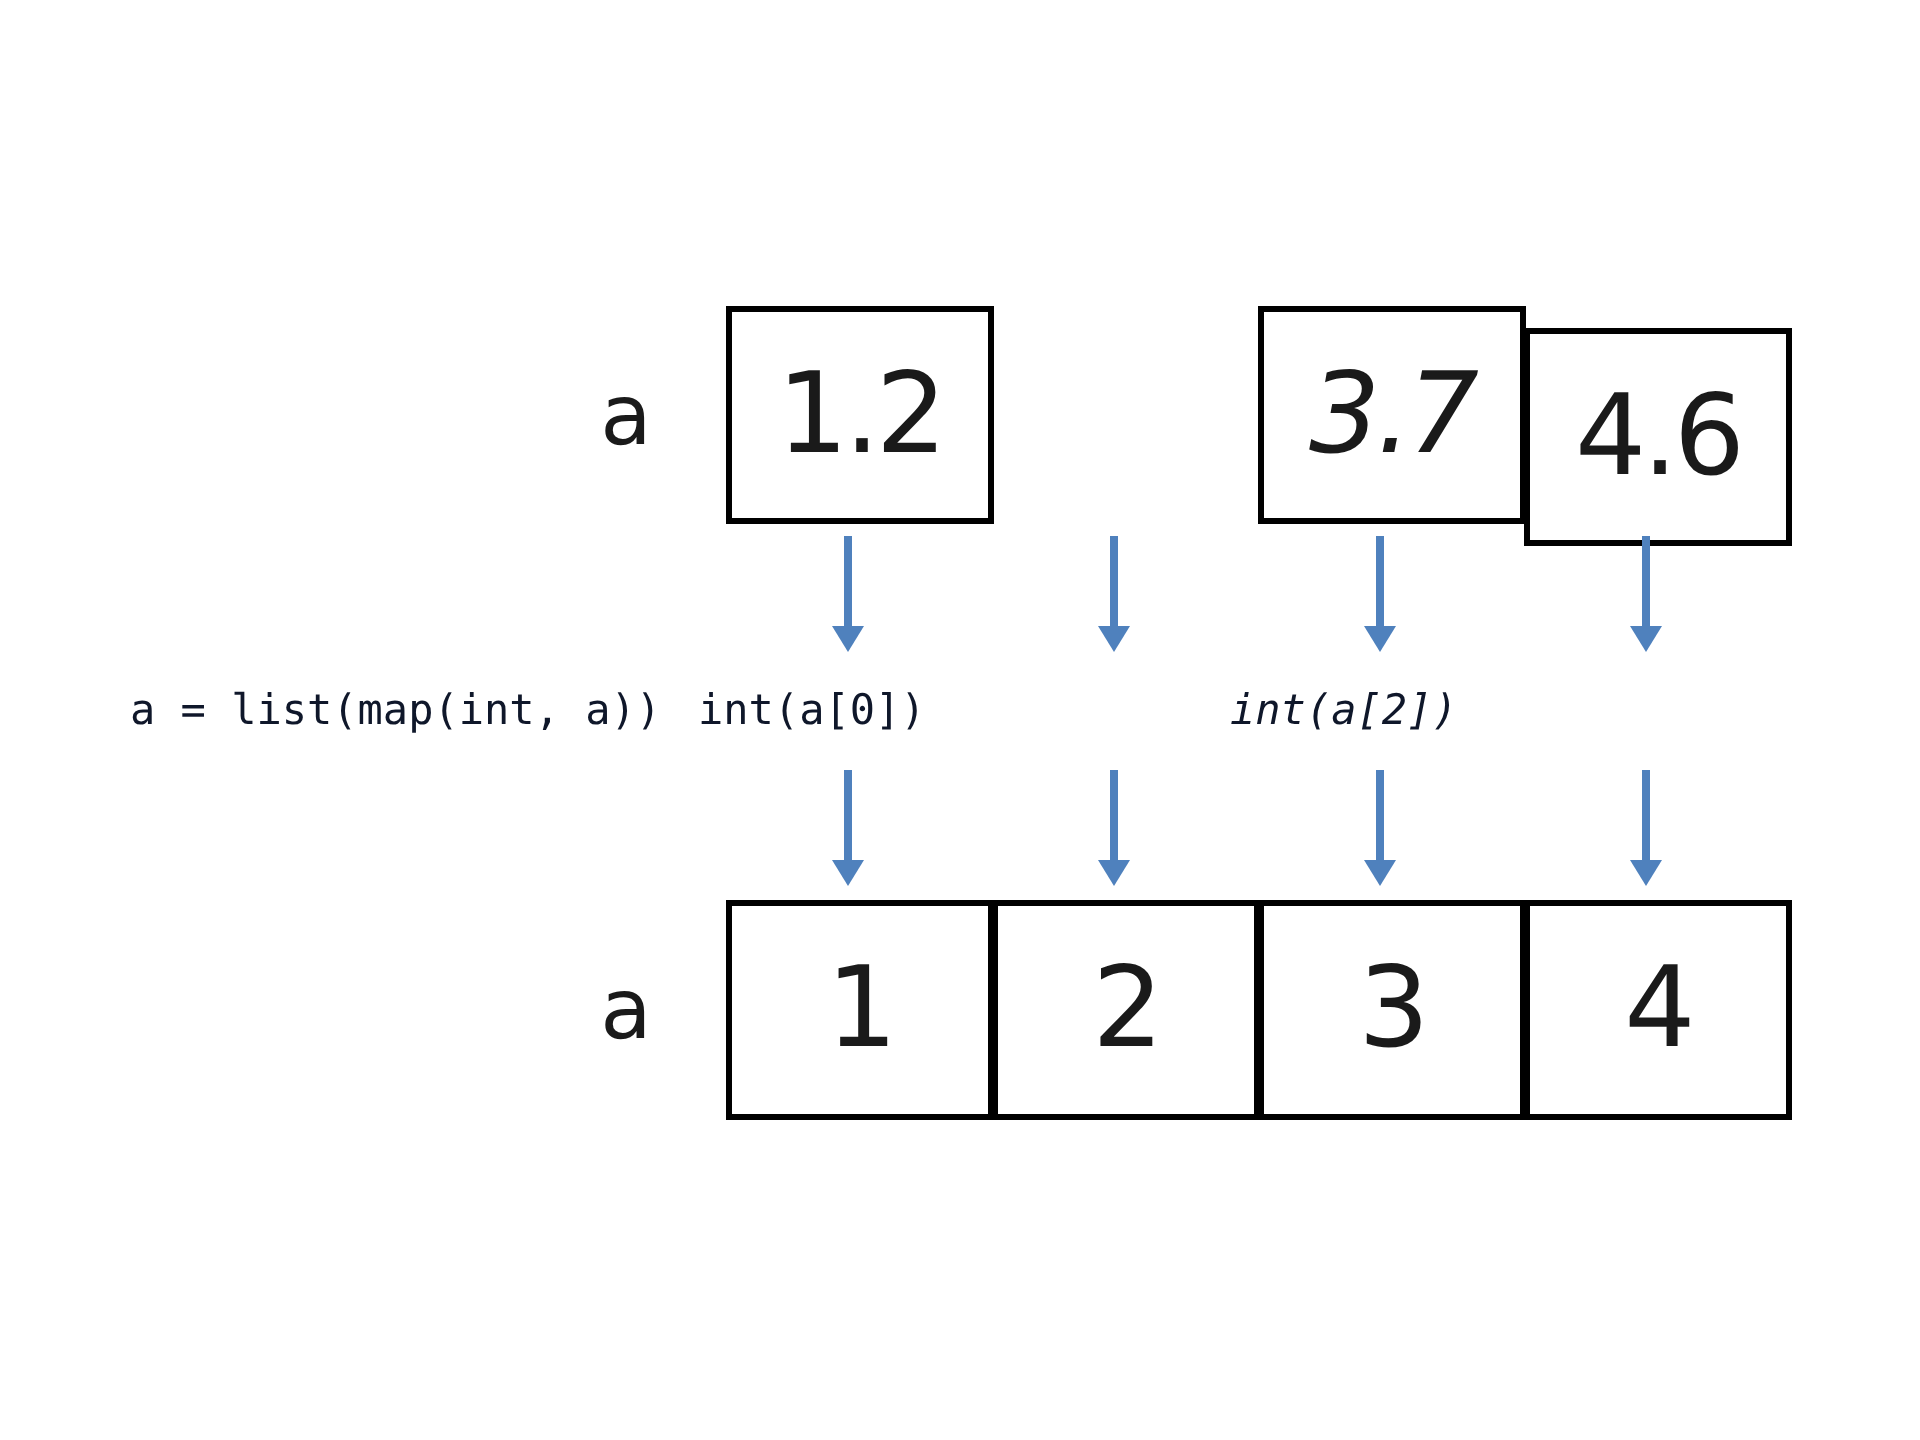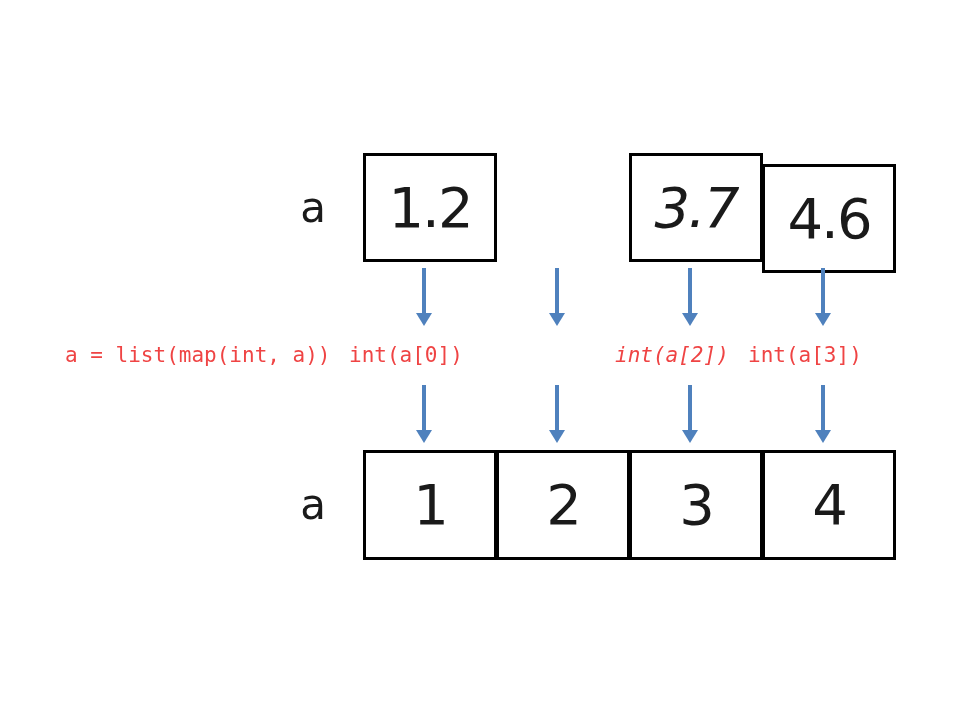--- a/index.html
+++ b/index.html
@@ -40,21 +40,21 @@
     font-size: 42px;
     line-height: 1;
     color: #1a1a1a;
   }
   .code {
     position: absolute;
     font-family: "DejaVu Sans Mono", monospace;
     font-size: 21px;
     line-height: 25px;
     white-space: pre;
-    color: #ef4444;
+    color: #0f172a;
   }
   .col-label {
     width: 150px;
     text-align: left;
   }
   .arrow {
     position: absolute;
     width: 16px;
     height: 58px;
   }
@@ -102,21 +102,20 @@
   </div>
   <div class="arrow" style="left:815px; top:268px;">
     <div class="shaft"></div>
     <div class="head"></div>
   </div>
 
   <div class="code" style="left:65px; top:343px;">a = list(map(int, a))</div>
 
   <div class="code col-label" style="left:349px; top:343px;">int(a[0])</div>
   <div class="code col-label" style="left:615px; top:343px;font-style:italic;">int(a[2])</div>
-  <div class="code col-label" style="left:748px; top:343px;">int(a[3])</div>
 
   <div class="arrow" style="left:416px; top:385px;">
     <div class="shaft"></div>
     <div class="head"></div>
   </div>
   <div class="arrow" style="left:549px; top:385px;">
     <div class="shaft"></div>
     <div class="head"></div>
   </div>
   <div class="arrow" style="left:682px; top:385px;">

